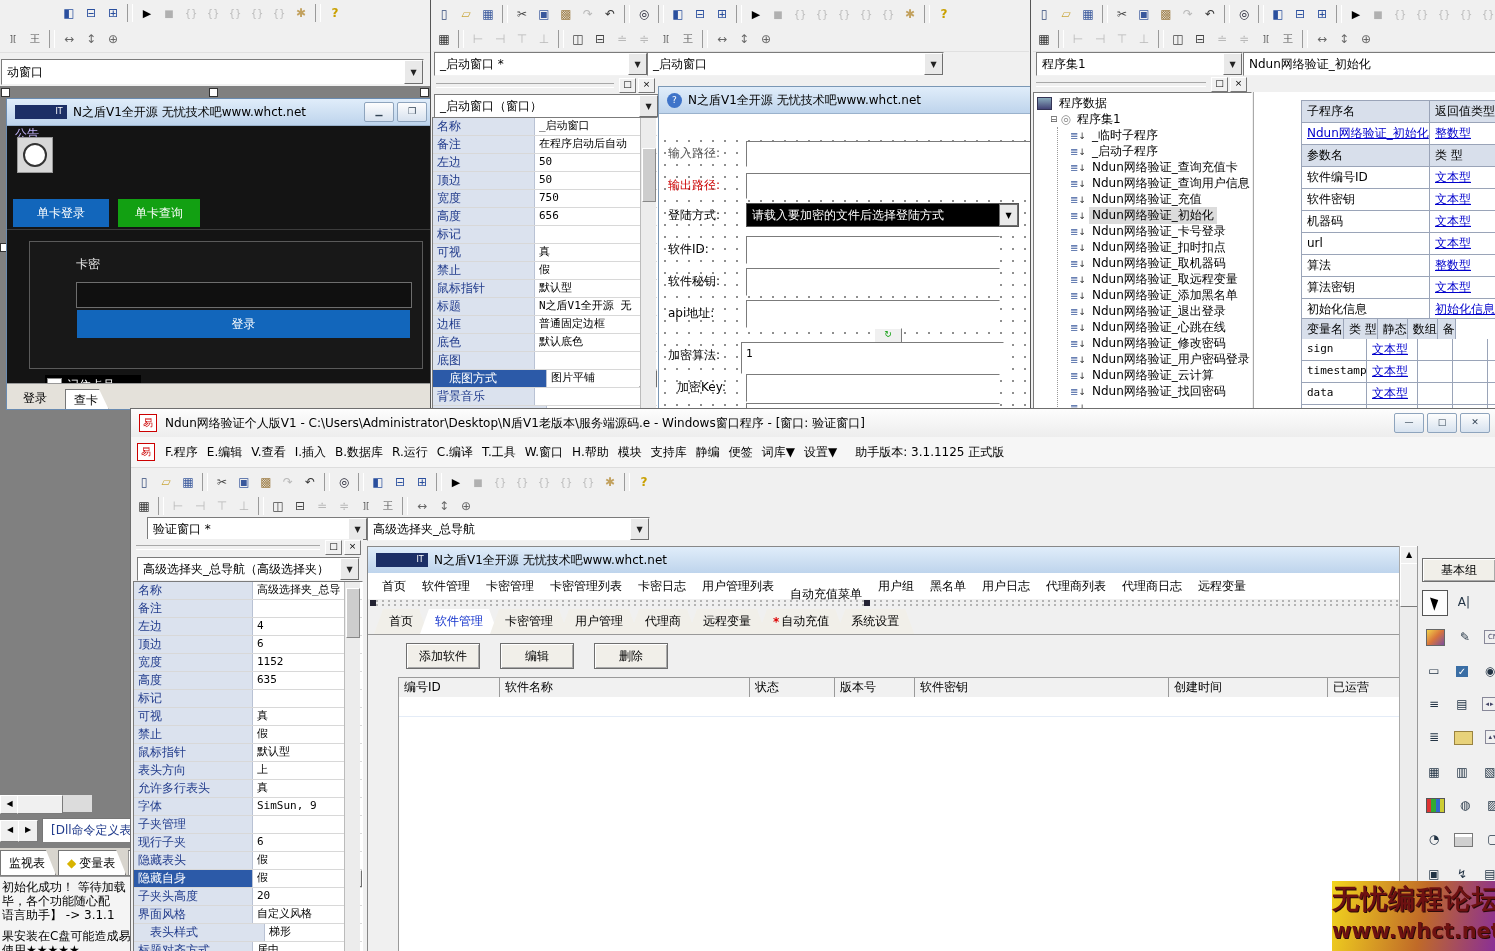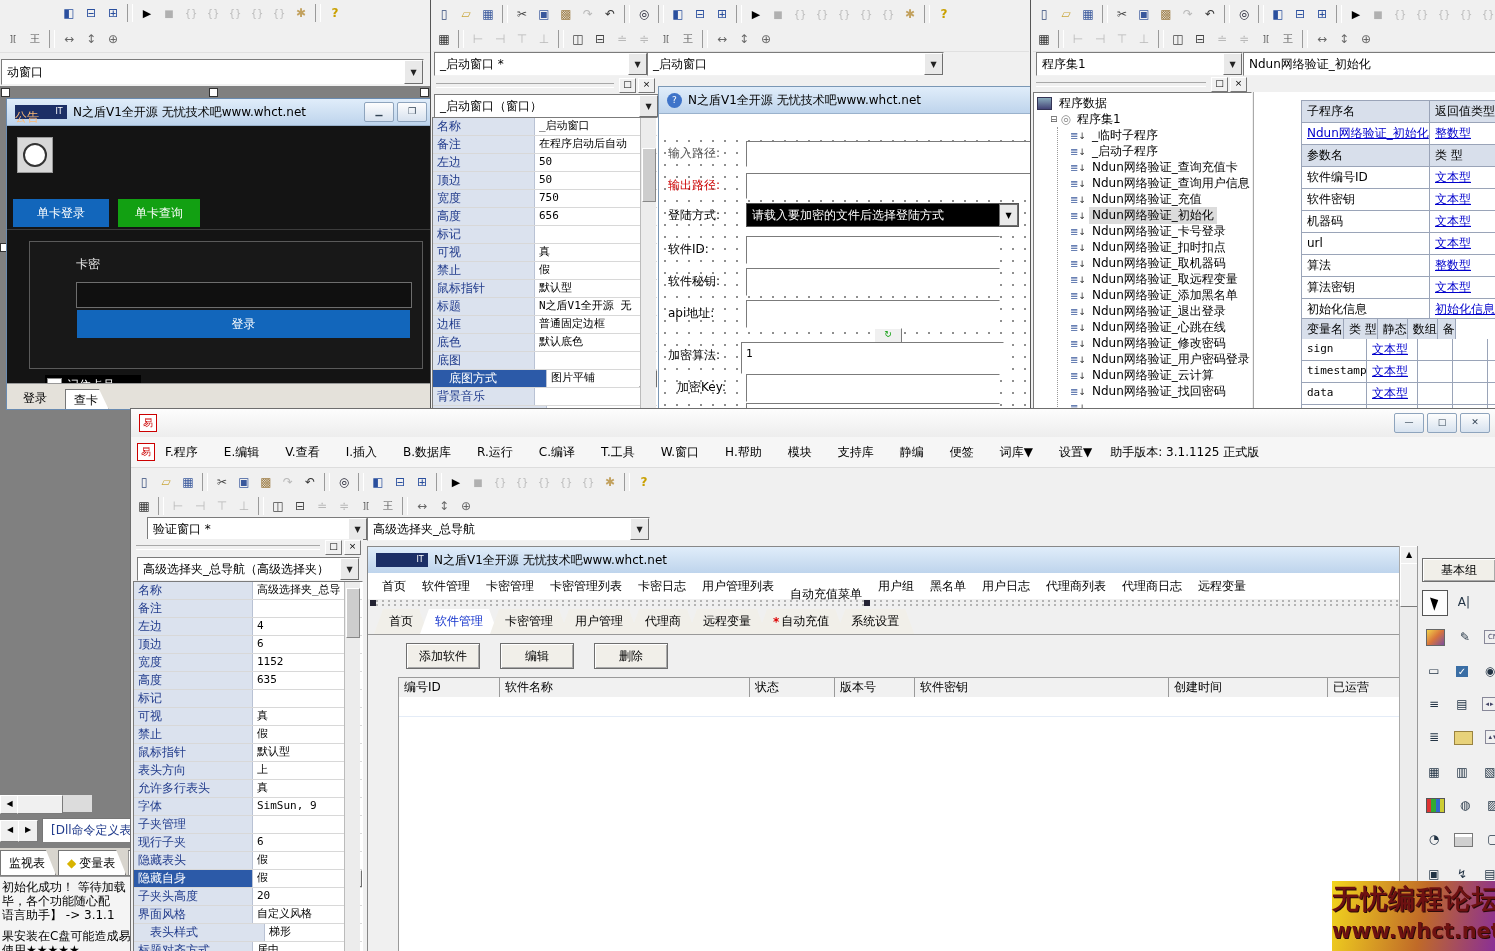--- a/index.html
+++ b/index.html
@@ -168,21 +168,21 @@
   <span class="handle" style="left:420px;top:88px;"></span>
   <span class="handle" style="left:0;top:243px;"></span>
 
   <div class="abs" style="left:6px;top:98px;width:424px;height:310px;border:1px solid #6a8bb0;background:#141414;overflow:hidden;">
     <div class="wtitle abs" style="left:0;top:0;width:424px;height:26px;">
       <span class="wico">IT</span>
       <span>N之盾V1全开源 无忧技术吧www.whct.net</span>
       <span class="wbtn" style="margin-left:auto;">▁</span>
       <span class="wbtn" style="margin-right:4px;">❒</span>
     </div>
-    <div class="abs lbl" style="left:8px;top:10px;color:#fdba74;">公告</div>
+    <div class="abs lbl" style="left:8px;top:27px;color:#c4b5fd;">公告</div>
     <div class="abs" style="left:10px;top:38px;width:34px;height:34px;background:#d8d8d8;border:1px solid #999;">
       <span class="abs" style="left:5px;top:5px;width:20px;height:20px;border:2px solid #333;border-radius:50%;background:#fff;"></span>
     </div>
     <div class="abs nbtn" style="left:6px;top:100px;width:96px;height:28px;background:#1266bb;">单卡登录</div>
     <div class="abs nbtn" style="left:111px;top:100px;width:82px;height:28px;background:#12a012;">单卡查询</div>
     <div class="abs" style="left:0;top:130px;width:424px;height:1px;background:#3c3c3c;"></div>
     <div class="abs" style="left:22px;top:142px;width:392px;height:126px;border:1px solid #5a5a5a;background:#181818;">
       <span class="abs lbl" style="left:46px;top:14px;color:#eee;">卡密</span>
       <div class="abs" style="left:46px;top:40px;width:334px;height:24px;background:#101010;border:1px solid #6e6e6e;"></div>
       <div class="abs nbtn" style="left:47px;top:68px;width:333px;height:28px;background:#1266bb;">登录</div>
@@ -693,27 +693,28 @@
             <span class="trico">≣<i>↓</i></span>
             <span class="trt"></span>
           </div>
         </div>
     </div>
   </div>
 
   <div class="abs" style="left:130px;top:408px;width:1366px;height:543px;background:#f0f0f0;border:1px solid #6e6e6e;overflow:hidden;">
     <div class="abs" style="left:0;top:0;width:1365px;height:28px;background:linear-gradient(#fdfdfd,#ededed);display:flex;align-items:center;border-bottom:1px solid #d8d8d8;">
       <span style="width:16px;height:16px;background:#fff;border:1px solid #c00;color:#c00;font-size:10px;line-height:15px;text-align:center;margin:0 8px;">易</span>
+      <span style="white-space:nowrap;overflow:hidden;">Ndun网络验证个人版V1 - C:\Users\Administrator\Desktop\N盾V1老版本\服务端源码.e - Windows窗口程序 - [窗口: 验证窗口]</span>
       <span class="wbtn" style="margin-left:auto;">—</span>
       <span class="wbtn">□</span>
       <span class="wbtn" style="margin-right:6px;">✕</span>
     </div>
     <div class="abs" style="left:0;top:28px;width:1365px;height:30px;background:#f6f6f6;border-bottom:1px solid #ddd;display:flex;align-items:center;">
       <span style="width:16px;height:16px;background:#fff;border:1px solid #c00;color:#c00;font-size:10px;line-height:15px;text-align:center;margin:0 10px 0 6px;">易</span>
-      <span style="display:flex;gap:26px;">
+      <span style="display:flex;gap:9px;">
 
       <span class="mi">F.程序</span>
           <span class="mi">E.编辑</span>
           <span class="mi">V.查看</span>
           <span class="mi">I.插入</span>
           <span class="mi">B.数据库</span>
           <span class="mi">R.运行</span>
           <span class="mi">C.编译</span>
           <span class="mi">T.工具</span>
           <span class="mi">W.窗口</span>

